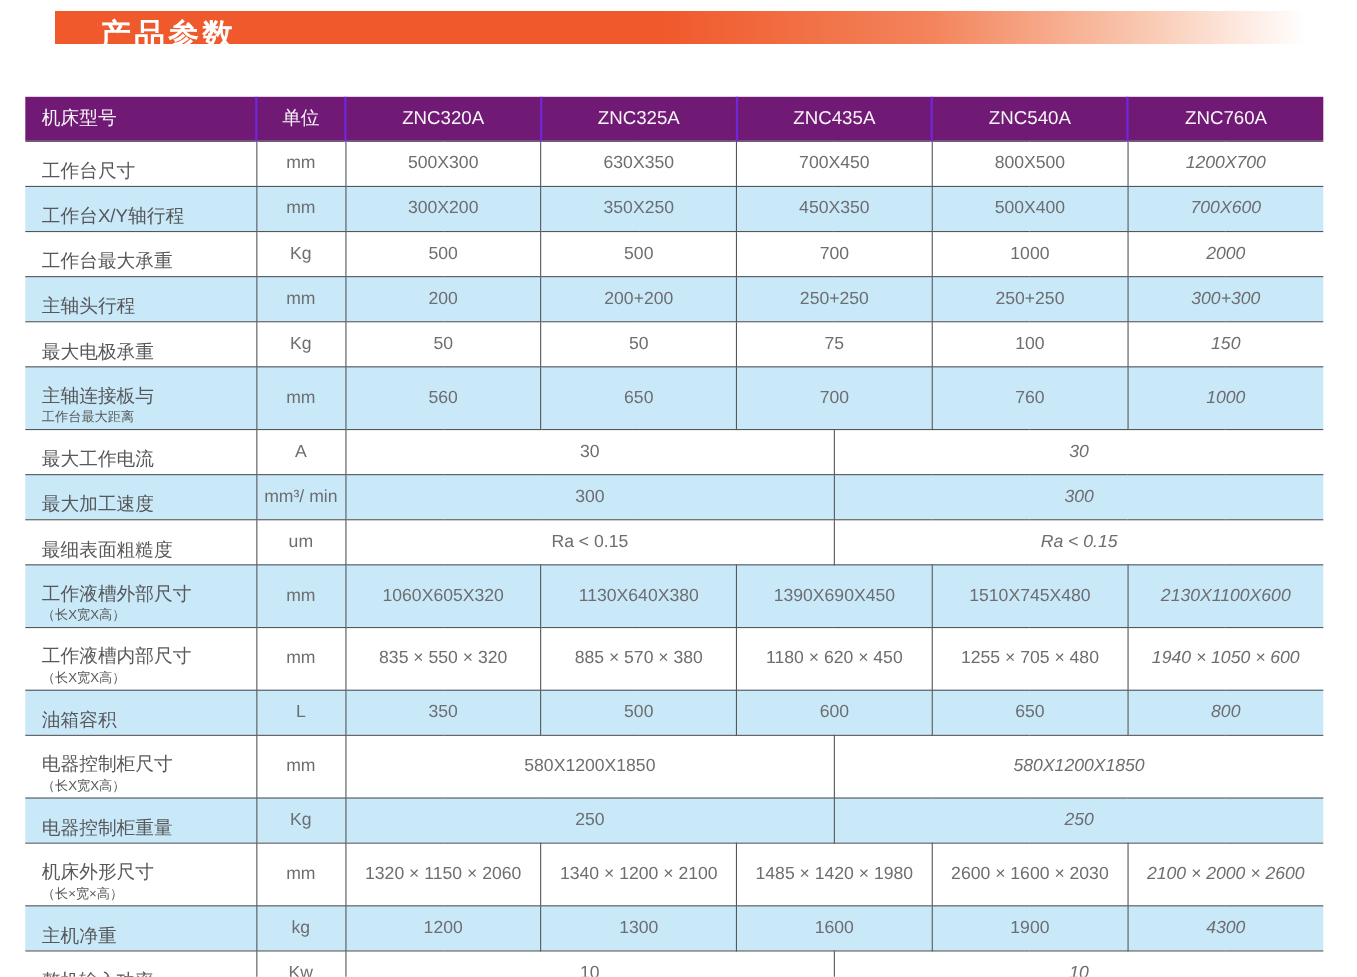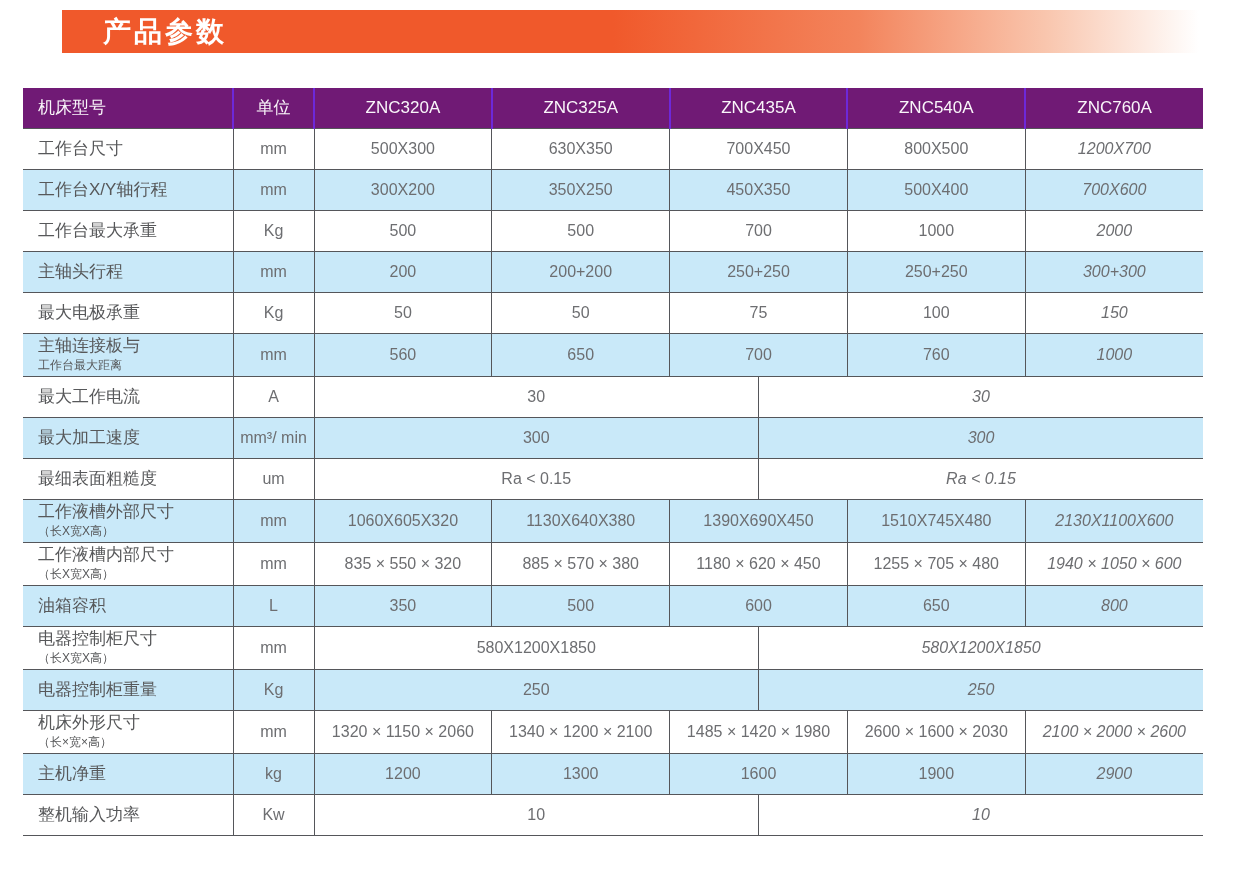--- a/index.html
+++ b/index.html
@@ -3,21 +3,21 @@
 <meta charset="utf-8">
 <style>
   * { box-sizing: border-box; }
   html,body { margin:0; padding:0; }
   body {
     width:1234px; height:888px; background:#ffffff; position:relative;
     font-family:"Liberation Sans","DejaVu Sans",sans-serif;
     -webkit-font-smoothing:antialiased;
   }
   .banner {
-    position:absolute; left:62px; top:10px; width:1172px; height:43px;
+    position:absolute; left:50px; top:10px; width:1172px; height:30px;
     background:linear-gradient(90deg,#F0592B 0%,#F0592B 47%,#F3845C 68%,#F9C6AE 84%,rgba(255,255,255,0) 97%);
   }
   .banner-title {
     color:#ffffff; font-size:28px; font-weight:bold; line-height:43px;
     padding-left:41px; letter-spacing:3px;
   }
   table.spec-table {
     position:absolute; left:23px; top:88px; width:1180px;
     border-collapse:collapse; table-layout:fixed;
   }
@@ -26,21 +26,21 @@
     font-size:17px; height:40px; border:none; text-align:center; padding:0;
   }
   thead th + th { border-left:2px solid #6d28d9; }
   thead th.model-label { text-align:left; padding-left:15px; }
   tbody td {
     border:1px solid #55565A; height:41px; font-size:16px; color:#6D6E71;
     text-align:center; padding:0 4px; vertical-align:middle;
   }
   tbody tr:nth-child(even) td { background:#C9E9F9; }
   tbody td.lbl { text-align:left; padding:2px 4px 2px 15px; color:#57585A; font-size:17px; }
-  tbody td.lbl .l1 { display:block; line-height:20px; }
+  tbody td.lbl .l1 { display:block; line-height:20px;margin-top:14px; }
   tbody td.lbl .l2 { display:block; line-height:18px; font-size:12px; }
   tbody td:first-child { border-left:none; }
   tbody td:last-child { border-right:none;font-style:italic; }
 </style>
 </head>
 <body>
 
 <div class="banner">
   <div class="banner-title">产品参数</div>
 </div>
@@ -229,21 +229,21 @@
     </tr>
     <tr>
       <td class="lbl">
           <span class="l1">主机净重</span>
         </td>
       <td>kg</td>
       <td colspan="2">1200</td>
       <td colspan="2">1300</td>
       <td colspan="2">1600</td>
       <td colspan="2">1900</td>
-      <td colspan="2">2900</td>
+      <td colspan="2">4300</td>
     </tr>
     <tr>
       <td class="lbl">
           <span class="l1">整机输入功率</span>
         </td>
       <td>Kw</td>
       <td colspan="5">10</td>
       <td colspan="5">10</td>
     </tr>
   </tbody>

